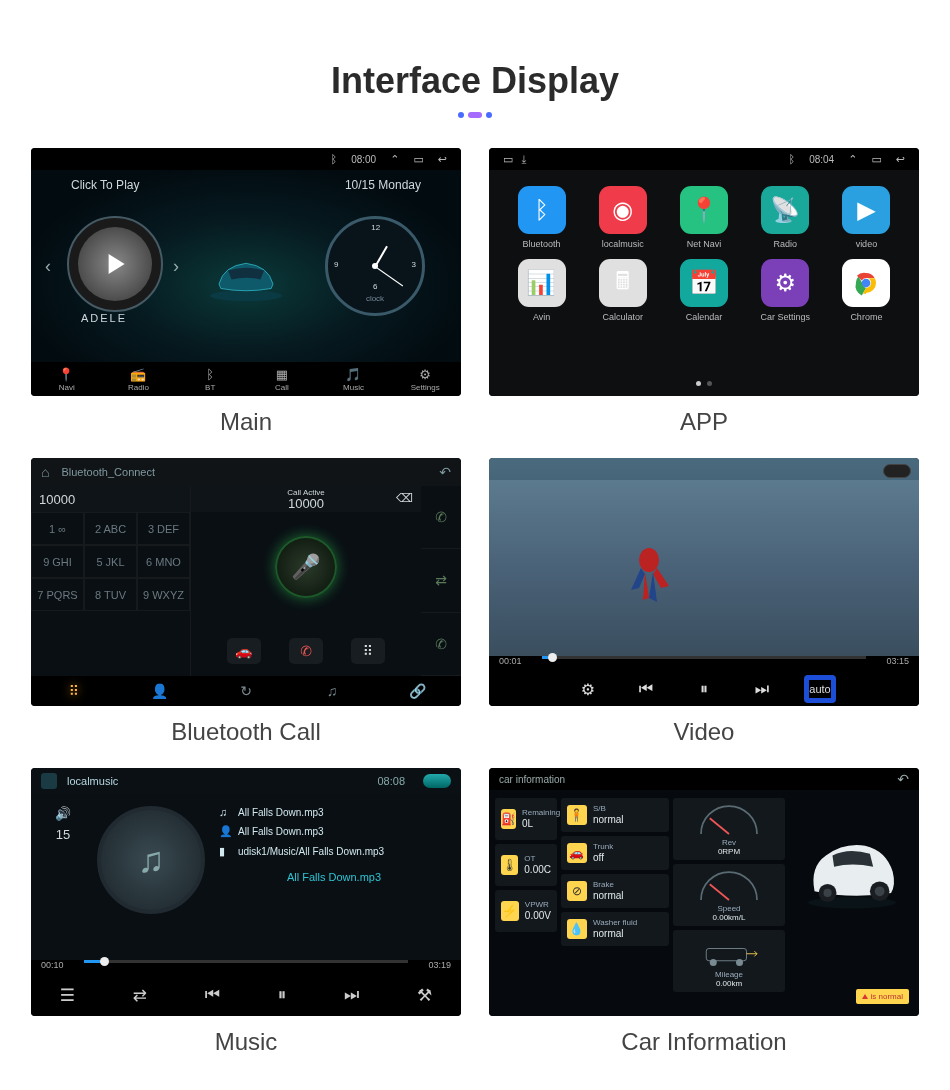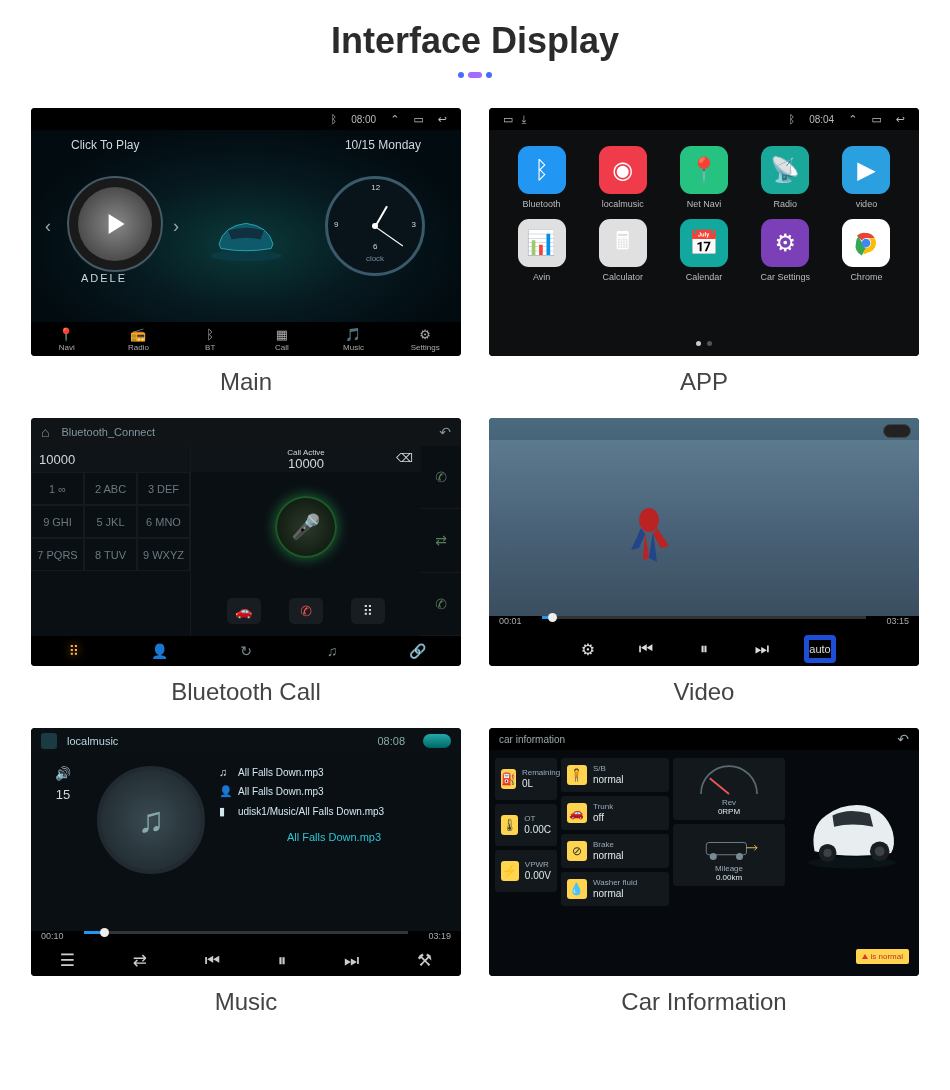--- a/index.html
+++ b/index.html
@@ -1,17 +1,17 @@
 <!DOCTYPE html>
 <html><head>
 <meta charset="utf-8">
 <style>
   * { margin:0; padding:0; box-sizing:border-box; font-family:Arial,Helvetica,sans-serif; }
   body { width:950px; min-height:1090px; background:#fff; color:#333; }
-  .header { text-align:center; padding:20px 0 10px; }
+  .header { text-align:center; padding:20px 0 10px;margin-top:40px; }
   .header h1 { font-size:36px; color:#2b2b2b; font-weight:bold; }
   .underline { width:60px; height:6px; margin:10px auto 0; display:flex; justify-content:center; align-items:center; gap:4px;}
   .underline .dot { width:6px;height:6px;border-radius:50%; }
   .underline .d1{background:#4a6bff;}
   .underline .d2{background:#a56bff;width:14px;border-radius:3px;}
   .underline .d3{background:#4a6bff;}
 
   .grid { display:grid; grid-template-columns: 1fr 1fr; gap:12px 18px; padding:20px 26px; }
   .cell { display:flex; flex-direction:column; align-items:center; }
   .cell .label { font-size:24px; color:#444; padding:12px 0 10px; }
@@ -96,21 +96,21 @@
   .mu-top .time{margin-left:auto;}
   .mu-top .pill{width:28px;height:14px;background:linear-gradient(#2aa,#066);border-radius:7px;margin-left:8px;}
   .mu-body{position:absolute;top:26px;left:0;right:0;bottom:48px;display:flex;padding:12px;gap:14px;}
   .mu-left{width:40px;display:flex;flex-direction:column;align-items:center;gap:6px;font-size:13px;}
   .cover{width:108px;height:108px;border-radius:50%;background:radial-gradient(circle,#3a4a52,#1a2428);border:4px solid #202a30;display:flex;align-items:center;justify-content:center;color:#8aa;}
   .cover .note{font-size:36px;}
   .trklist{flex:1;display:flex;flex-direction:column;gap:7px;font-size:10px;color:#d0e8ee;}
   .trk-row{display:flex;align-items:center;gap:7px;}
   .trk-row .ri{font-size:11px;width:12px;}
   .cur{color:#2ec4d4;text-align:center;margin-top:6px;font-size:11px;}
-  .mu-btm{position:absolute;left:0;right:0;bottom:0;height:45px;background:#000;display:flex;flex-direction:column;}
+  .mu-btm{position:absolute;left:0;right:0;bottom:0;height:56px;background:#000;display:flex;flex-direction:column;}
   .mu-btm .seek{height:14px;}
   .mctrl{flex:1;display:flex;align-items:center;justify-content:space-around;font-size:17px;color:#ccc;}
 
   
   .ci-top{height:22px;display:flex;align-items:center;padding:0 10px;background:#000;font-size:10px;color:#9aa;}
   .ci-top .bk{margin-left:auto;font-size:14px;}
   .ci-body{position:absolute;top:22px;left:0;right:0;bottom:0;background:#060a0e;display:flex;padding:8px 6px;gap:4px;}
   .ci-col{display:flex;flex-direction:column;gap:4px;}
   .c1{width:62px;} .c2{width:108px;} .c3{width:112px;} .c4{flex:1;position:relative;}
   .stat{background:#12181c;border-radius:3px;padding:4px 6px;display:flex;align-items:center;gap:6px;min-height:34px;}
@@ -465,20 +465,27 @@
         <div class="ci-col c3" id="ci-g">
             <div class="gauge">
               <svg viewBox="0 0 80 40">
                 <path d="M8 36 A32 32 0 0 1 72 36" fill="none" stroke="#5a6a72" stroke-width="2"></path>
                 <line x1="40" y1="36" x2="18" y2="18" stroke="#e55" stroke-width="2"></line>
               </svg>
               <div class="gl">Rev<br><span class="v" style="color:#e0e8ea">0RPM</span></div>
             </div>
             <div class="gauge">
               <svg viewBox="0 0 80 40">
+                <path d="M8 36 A32 32 0 0 1 72 36" fill="none" stroke="#5a6a72" stroke-width="2"></path>
+                <line x1="40" y1="36" x2="18" y2="18" stroke="#e55" stroke-width="2"></line>
+              </svg>
+              <div class="gl">Speed<br><span class="v" style="color:#e0e8ea">0.00km/L</span></div>
+            </div>
+            <div class="gauge">
+              <svg viewBox="0 0 80 40">
                 <rect x="14" y="16" width="46" height="14" rx="3" fill="none" stroke="#7a8a92"></rect>
                 <circle cx="22" cy="32" r="4" fill="#7a8a92"></circle>
                 <circle cx="52" cy="32" r="4" fill="#7a8a92"></circle>
                 <path d="M60 22 l12 0 l-3 -3 m3 3 l-3 3" stroke="#ffd54f" fill="none"></path>
               </svg>
               <div class="gl">Mileage<br><span class="v" style="color:#e0e8ea">0.00km</span></div>
             </div>
           </div>
         <div class="ci-col c4">
           <div class="car-img">

